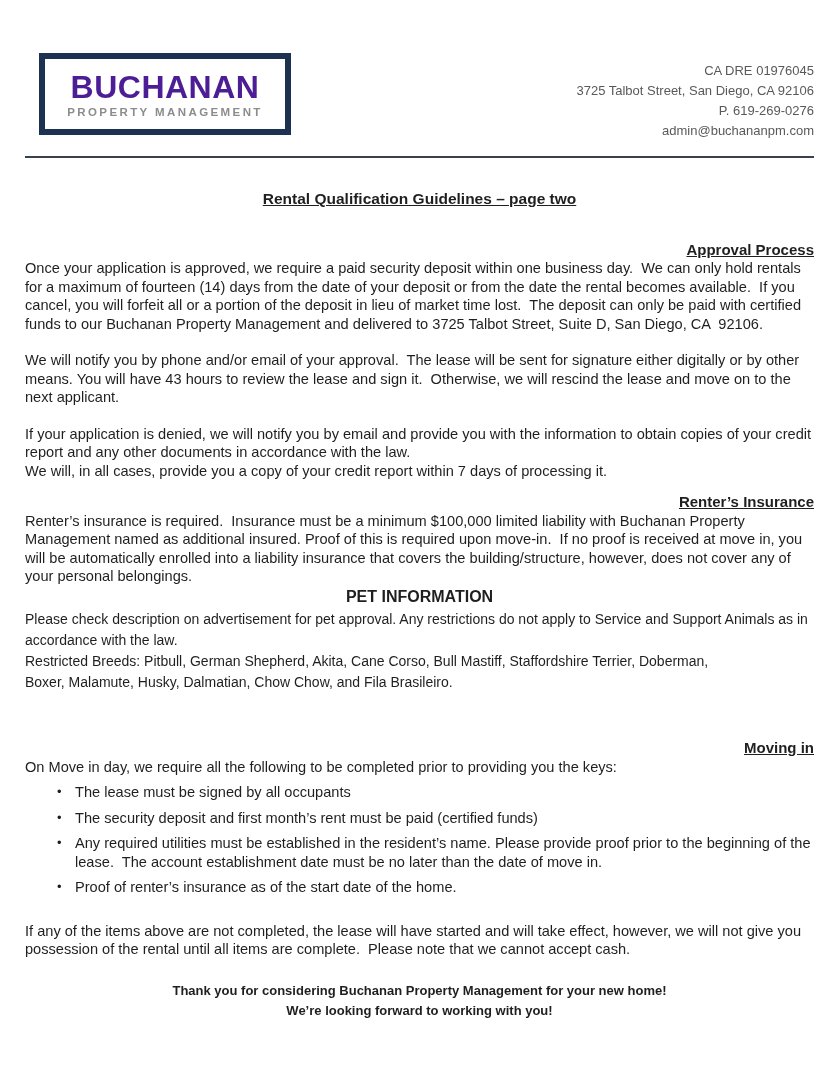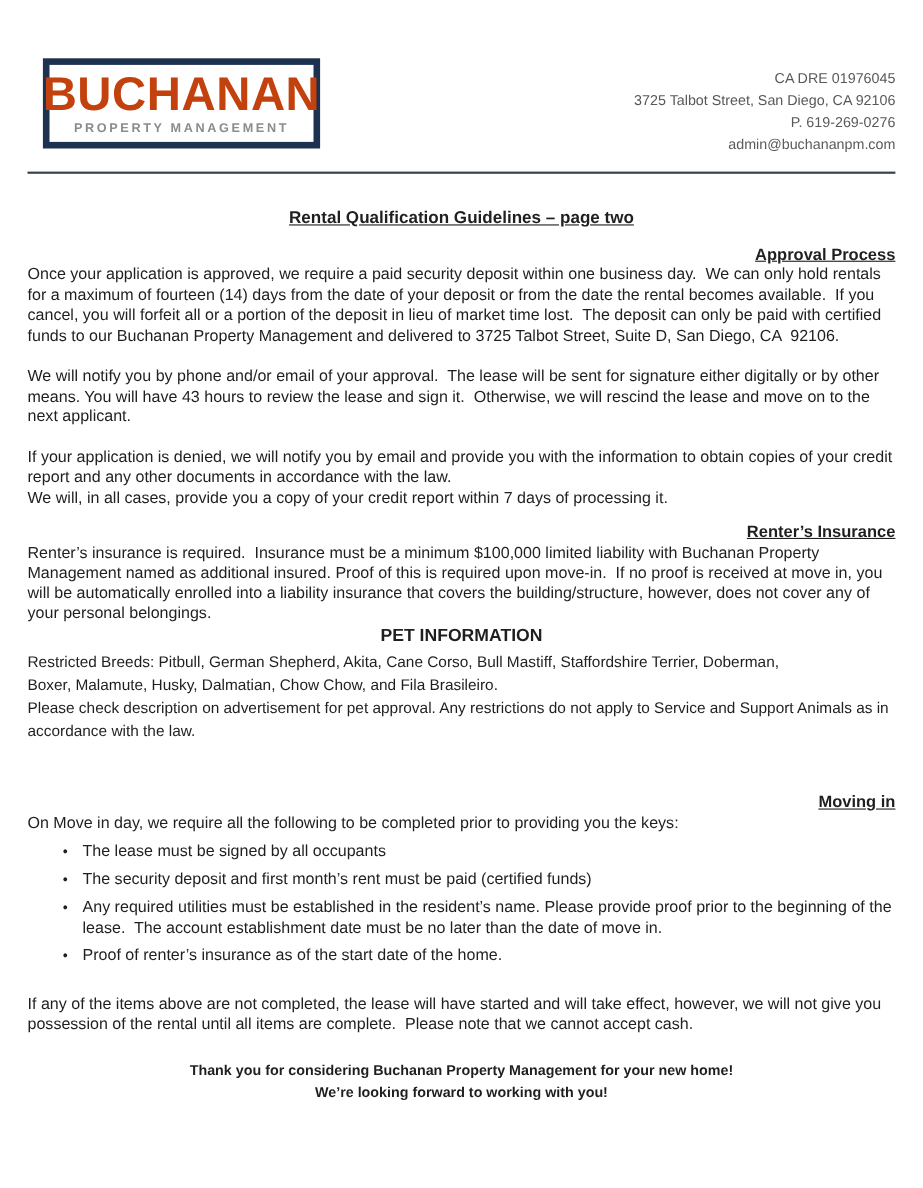--- a/index.html
+++ b/index.html
@@ -27,24 +27,24 @@
     height: 64px;
     border: 6px solid #1d3150;
     display: flex;
     flex-direction: column;
     align-items: center;
     justify-content: center;
     padding: 3px 4px;
     margin-left: 14px;
   }
   .logo-main {
-    font-size: 43px;
+    font-size: 32px;
     font-weight: bold;
     letter-spacing: 0.5px;
-    color: #c2410c;
+    color: #4c1d95;
     line-height: 1;
     white-space: nowrap;
   }
   .logo-sub {
     font-size: 11.5px;
     font-weight: bold;
     letter-spacing: 2.4px;
     color: #8c8c8c;
     margin-top: 3px;
     white-space: nowrap;
@@ -63,21 +63,21 @@
   }
 
   
   .doc { font-size: 14.6px; line-height: 18.5px; }
   .doc-title {
     text-align: center;
     font-weight: bold;
     text-decoration: underline;
     font-size: 15.5px;
     margin-top: 32px;
-    margin-bottom: 14px;
+    margin-bottom: 32px;
   }
   .section-heading {
     text-align: right;
     font-weight: bold;
     text-decoration: underline;
     font-size: 15px;
     margin: 0;
   }
   .para {
     margin: 0;
@@ -150,23 +150,23 @@
     <p class="para">We will notify you by phone and/or email of your approval.  The lease will be sent for signature either digitally or by other means. You will have 43 hours to review the lease and sign it.  Otherwise, we will rescind the lease and move on to the next applicant.</p>
     <div class="gap-18"></div>
     <p class="para">If your application is denied, we will notify you by email and provide you with the information to obtain copies of your credit report and any other documents in accordance with the law.
 We will, in all cases, provide you a copy of your credit report within 7 days of processing it.</p>
     <div class="gap-13"></div>
 
     <div class="section-heading">Renter’s Insurance</div>
     <p class="para">Renter’s insurance is required.  Insurance must be a minimum $100,000 limited liability with Buchanan Property Management named as additional insured. Proof of this is required upon move-in.  If no proof is received at move in, you will be automatically enrolled into a liability insurance that covers the building/structure, however, does not cover any of your personal belongings.</p>
 
     <div class="pet-heading">PET INFORMATION</div>
+    <p class="pet-block">Please check description on advertisement for pet approval. Any restrictions do not apply to Service and Support Animals as in accordance with the law.</p>
     <p class="pet-block">Restricted Breeds: Pitbull, German Shepherd, Akita, Cane Corso, Bull Mastiff, Staffordshire Terrier, Doberman,
 Boxer, Malamute, Husky, Dalmatian, Chow Chow, and Fila Brasileiro.</p>
-    <p class="pet-block">Please check description on advertisement for pet approval. Any restrictions do not apply to Service and Support Animals as in accordance with the law.</p>
     <div class="gap-46"></div>
 
     <div class="section-heading">Moving in</div>
     <p class="para">On Move in day, we require all the following to be completed prior to providing you the keys:</p>
     <ul class="bullet-list">
       <li class="bullet-item">
         <span class="bullet-dot">•</span>
         <span class="bullet-text">The lease must be signed by all occupants</span>
       </li>
       <li class="bullet-item">

